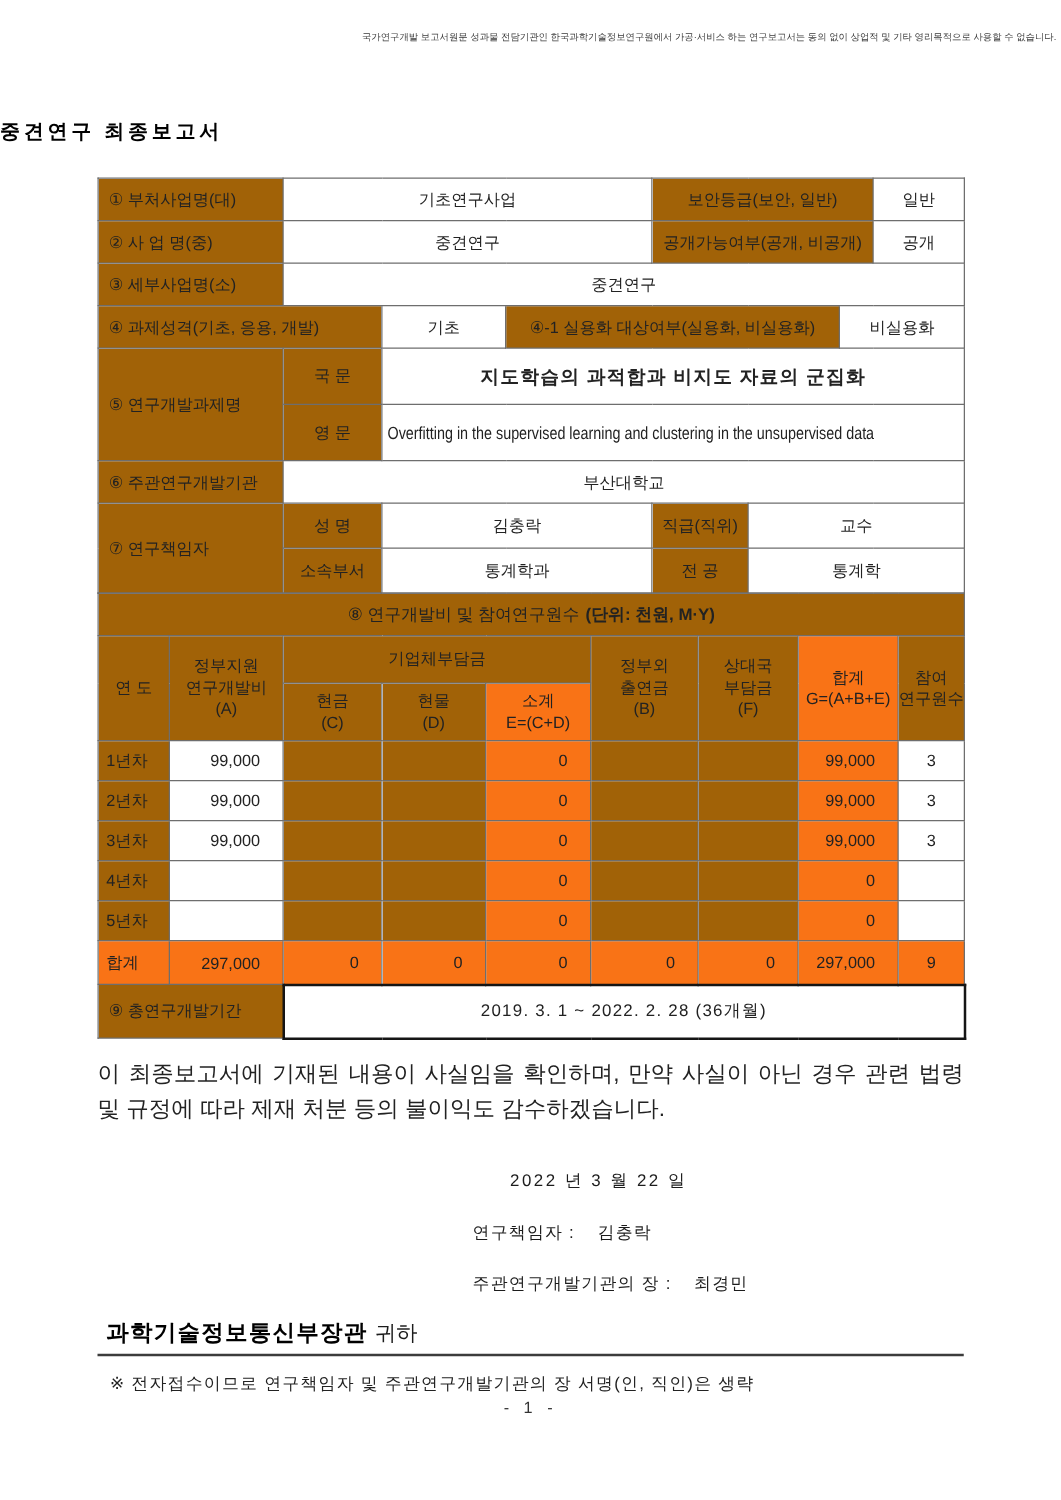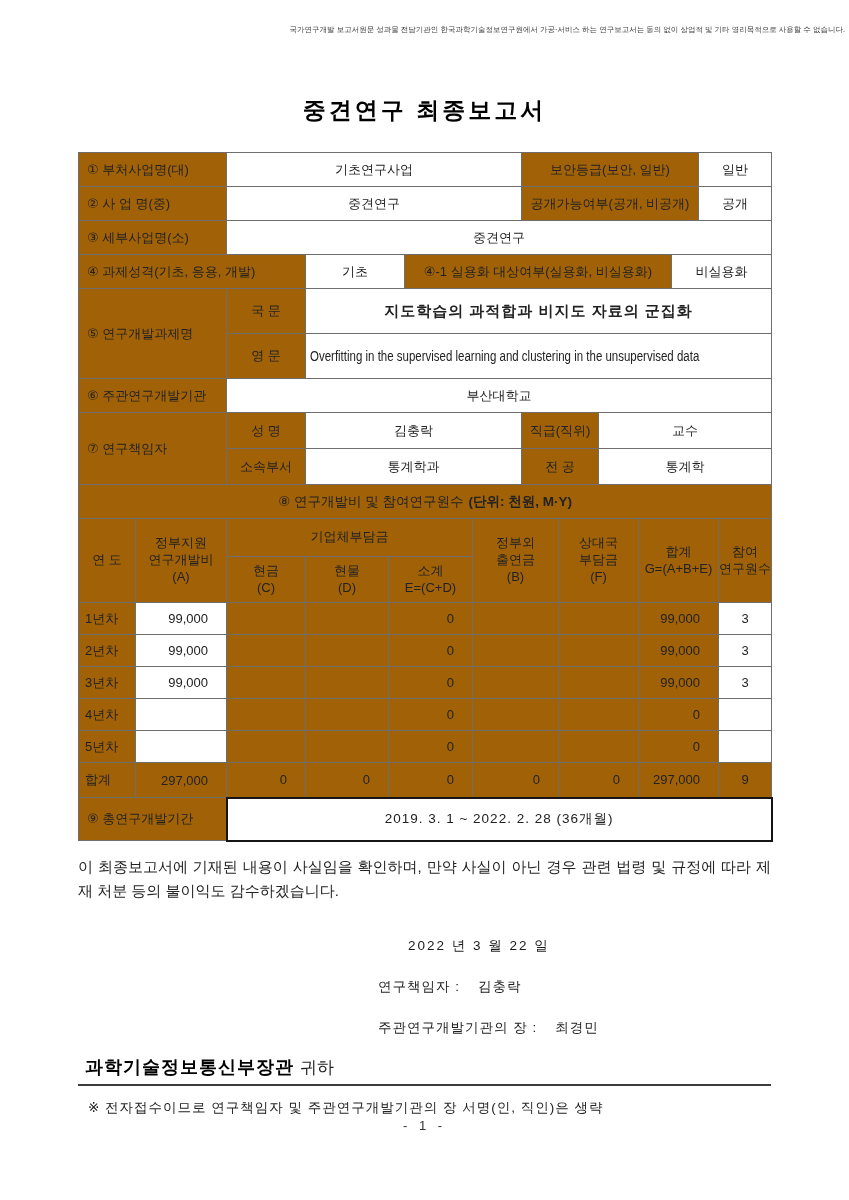--- a/index.html
+++ b/index.html
@@ -15,22 +15,21 @@
   .disclaimer {
     padding-top: 25px;
     margin-right: 4px;
     text-align: right;
     font-size: 7.5px;
     color: #3a3a3a;
     letter-spacing: 0px;
   }
   .title {
     margin-top: 60px;
-    text-align: center;
-    font-size: 23px;
+    font-size: 16px;
     font-weight: bold;
     letter-spacing: 3px;
     color: #000;
   }
   table {
     border-collapse: collapse;
     table-layout: fixed;
     width: 693px;
     margin-left: 78px;
   }
@@ -38,21 +37,21 @@
   .budget-table { margin-top: -1px; }
   td {
     border: 1px solid #6e6e6e;
     font-size: 13px;
     vertical-align: middle;
     text-align: center;
     overflow: hidden;
     color: #222;
   }
   .gray { background: #a16207; }
-  .orange { background: #a16207; }
+  .orange { background: #f97316; }
   .lab { text-align: left; padding-left: 8px; }
   .num { text-align: right; padding-right: 18px; }
   .yearcell { text-align: left; padding-left: 6px; }
   .ko-title { font-weight: bold; font-size: 15px; letter-spacing: 1px; }
   .en-wrap { white-space: nowrap; text-align: left; padding-left: 4px; }
   .en-title {
     display: inline-block;
     font-size: 14px;
     transform: scaleX(0.82);
     transform-origin: left center;
@@ -62,21 +61,21 @@
   .sec-hdr .unit { font-weight: bold; margin-left: 5px; }
   .hdr { white-space: pre-line; line-height: 1.3; font-size: 13px; }
   .period-val {
     border: 2px solid #151515;
     font-size: 13.5px;
     letter-spacing: 1px;
   }
   .declaration {
     width: 693px;
     margin: 13px 0 0 78px;
-    font-size: 15px;
+    font-size: 18px;
     line-height: 1.6;
     text-align: justify;
     color: #222;
   }
   .sig-date { margin: 34px 0 0 408px; font-size: 13.5px; letter-spacing: 2px; }
   .sig-line { margin: 23px 0 0 378px; font-size: 13.5px; letter-spacing: 1px; }
   .sig-line .sig-name { margin-left: 18px; }
   .minister-row {
     width: 693px;
     margin: 18px 0 0 78px;

